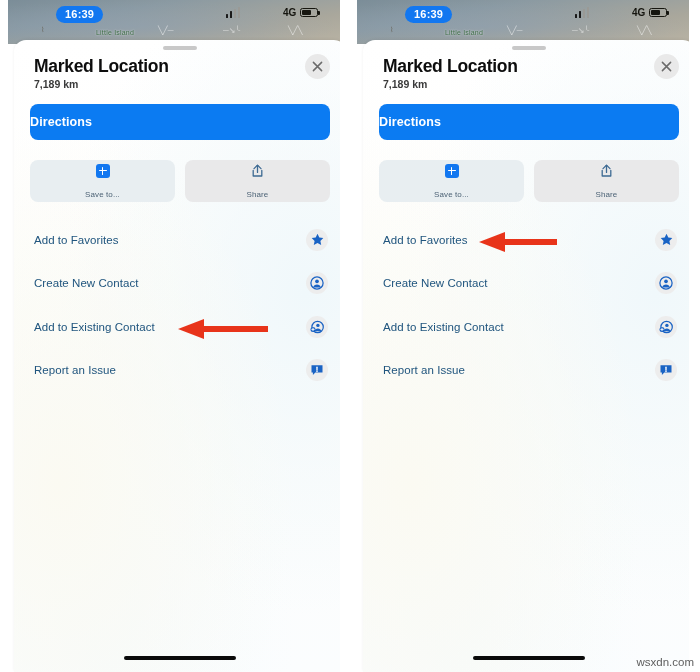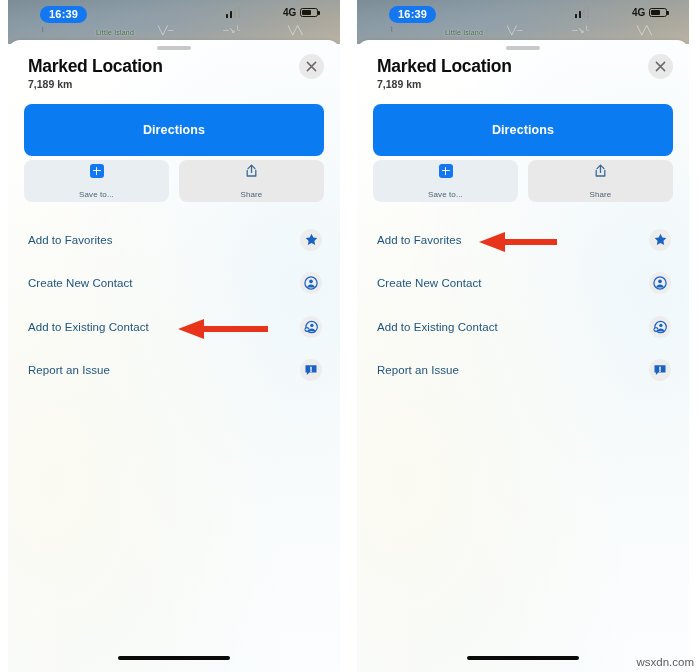--- a/index.html
+++ b/index.html
@@ -66,21 +66,21 @@
 
   
   .statusbar {
     position: absolute;
     left: 0; top: 0;
     width: 332px; height: 28px;
     z-index: 6;
   }
   .time-pill {
     position: absolute;
-    left: 32px; top: 6px;
+    left: 48px; top: 6px;
     background: #1277f0;
     color: #ffffff;
     font-size: 11px;
     font-weight: bold;
     border-radius: 9px;
     padding: 2px 9px 3px 9px;
     letter-spacing: .2px;
   }
   .status-right {
     position: absolute;
@@ -107,21 +107,21 @@
   }
   .battery::after {
     content:""; position: absolute; right: -3px; top: 2.6px;
     width: 1.8px; height: 3.6px; background: #16160f; border-radius: 0 1px 1px 0;
   }
   .battery span { display:block; height: 100%; width: 62%; background: #16160f; border-radius: 1px; }
 
   
   .card {
     position: absolute;
-    left: 0; top: 40px;
+    left: 6px; top: 40px;
     width: 332px;
     height: 632px;
     border-radius: 12px 12px 0 0;
     background:
       radial-gradient(ellipse at 14% 70%, #fbfaf2 0%, rgba(251,250,242,0) 58%),
       radial-gradient(ellipse at 88% 40%, #f0f8fb 0%, rgba(240,248,251,0) 60%),
       radial-gradient(ellipse at 30% 96%, #f6fbfd 0%, rgba(246,251,253,0) 55%),
       linear-gradient(180deg, #ffffff 0%, #fdfdfb 45%, #fbfdfe 100%);
     box-shadow: 0 -1px 3px rgba(0,0,0,.06);
     overflow: hidden;
@@ -156,24 +156,24 @@
     border-radius: 50%;
     background: #e9e9e9;
     display: flex; align-items: center; justify-content: center;
   }
   .close-btn svg { display:block; }
 
   
   .directions-btn {
     position: absolute;
     left: 16px; top: 64px;
-    width: 300px; height: 52px;
+    width: 300px; height: 36px;
     background: #0b7bf2;
     border-radius: 8px;
-    display: flex; align-items: center; justify-content: center;
+    display: flex; align-items: center; justify-content: flex-start;
   }
   .directions-btn span {
     font-size: 12.5px;
     font-weight: bold;
     color: #ffffff;
     letter-spacing: .1px;
   }
 
   
   .pair {

